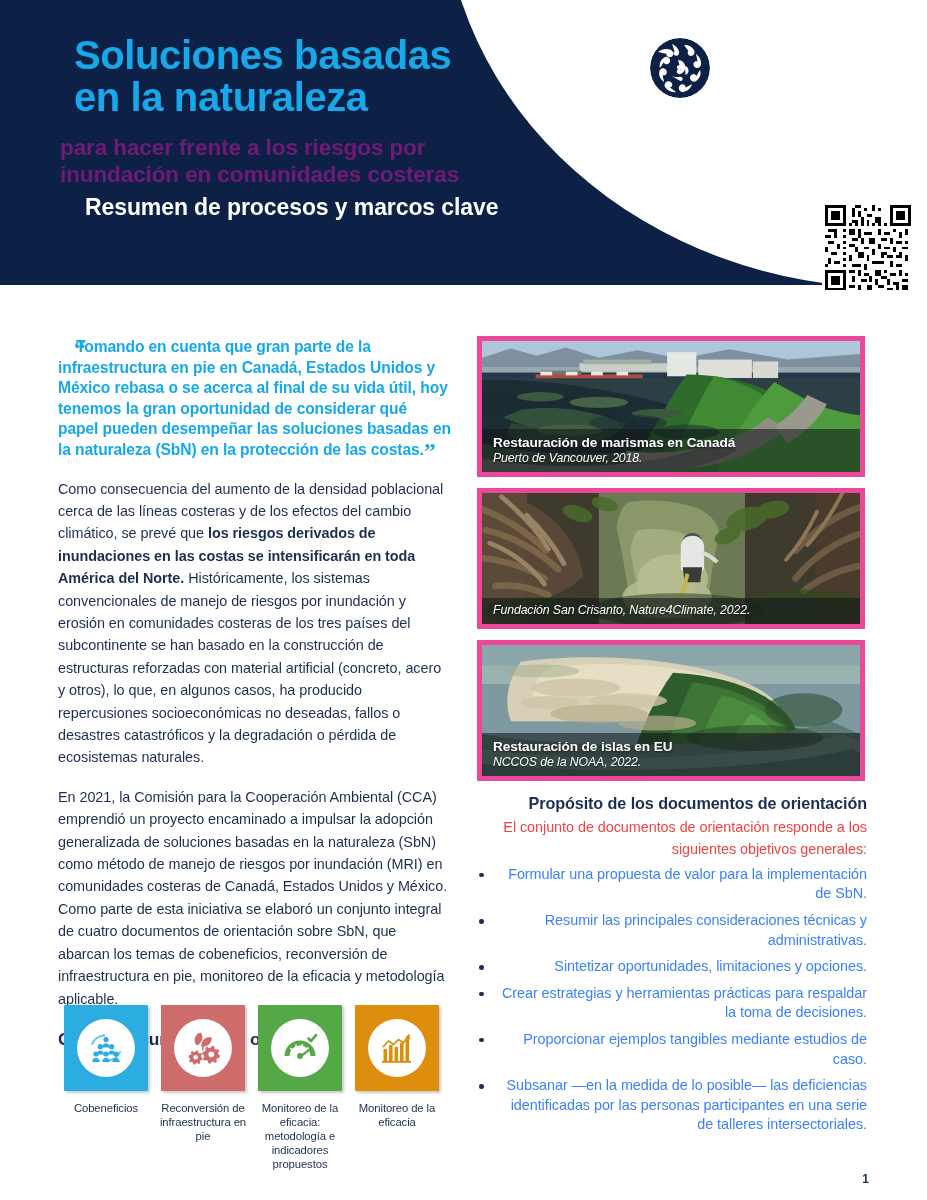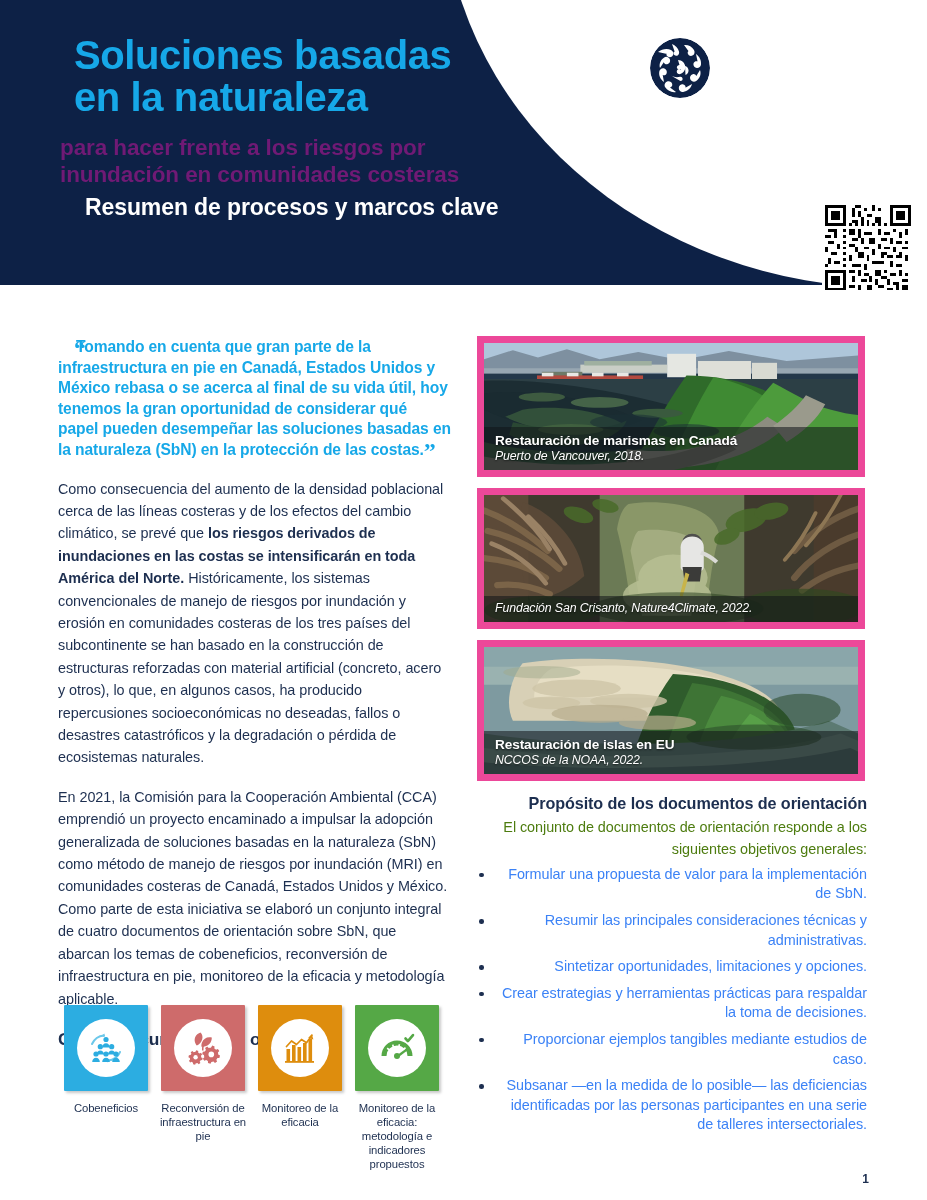--- a/index.html
+++ b/index.html
@@ -207,21 +207,21 @@
     line-height: 14px;
     letter-spacing: -0.1px;
   }
 
   
   .photo {
     position: relative;
     width: 388px;
     height: 141px;
     margin-bottom: 11px;
-    border: 7px solid #ec4899;
+    border: 5px solid #ec4899;
     overflow: hidden;
     background: #0c4a6e;
   }
   .photo-art { position: absolute; inset: 0; width: 100%; height: 100%; }
   .photo-cap {
     position: absolute;
     left: 0; right: 0; bottom: 0;
     padding: 5px 10px 6px 11px;
     background: rgba(16,20,24,0.55);
     color: #ffffff;
@@ -244,21 +244,21 @@
   
   #purpose { margin-top: 12px; text-align: right; }
   .purpose-head {
     color: #1d2f50;
     font-size: 16.2px;
     font-weight: bold;
     letter-spacing: -0.1px;
     line-height: 21px;
   }
   .purpose-intro {
-    color: #4d7c0f;
+    color: #ef4444;
     font-size: 14.4px;
     line-height: 22.4px;
     margin-top: 2px;
     letter-spacing: -0.05px;
   }
   ul.bullets { list-style: none; margin-top: 4px; }
   ul.bullets li {
     position: relative;
     color: #3b82f6;
     font-size: 14.4px;
@@ -524,63 +524,63 @@
               <path d="M13.5 24.6l.9-1.4 1.9.8-.2 1.6c.5.2 1 .5 1.4.9l1.5-.7 1.1 1.7-1.1 1.2c.1.5.2 1.1.2 1.7l1.5.7-.5 2-1.6.1c-.2.5-.5 1-.9 1.4l.7 1.5-1.7 1.1-1.2-1.1c-.6.1-1.1.2-1.7.2l-.7 1.5-2-.5-.1-1.6a5.8 5.8 0 0 1-1.4-.9l-1.5.7-1.1-1.7 1.1-1.2a5.8 5.8 0 0 1-.2-1.7l-1.5-.7.5-2 1.6-.1c.2-.5.5-1 .9-1.4l-.7-1.5 1.7-1.1 1.2 1.1c.6-.1 1.1-.2 1.7-.2z"></path>
             </g>
             <circle cx="13.6" cy="30.3" r="2.2" fill="#ffffff"></circle>
           </svg>
         </div>
       </div>
       <div class="card-label">Reconversión de infraestructura en pie</div>
     </div>
 
     <div class="card">
+      <div class="card-tile" style="background:#55a846">
+        <div class="card-disc">
+          <svg width="42" height="42" viewBox="0 0 42 42" aria-hidden="true">
+            <g fill="none" stroke="#55a846" stroke-width="5" stroke-linecap="butt">
+              <path d="M8 29a13 13 0 0 1 26 0"></path>
+            </g>
+            <g stroke="#ffffff" stroke-width="1.6">
+              <path d="M11.2 21.2l2.6 2.2"></path>
+              <path d="M16.6 17.6l1.3 3"></path>
+              <path d="M23.5 17.3l-1 3.1"></path>
+              <path d="M29.5 20.6l-2.4 2.3"></path>
+            </g>
+            <circle cx="21" cy="29" r="3" fill="#55a846"></circle>
+            <path d="M21 28.3l8.6-6.4 1.4 1.9-8.6 6.4z" fill="#55a846"></path>
+            <g fill="none" stroke="#55a846" stroke-width="2.6" stroke-linecap="round" stroke-linejoin="round">
+              <path d="M29.5 11.5l2.4 2.6 5.1-6"></path>
+            </g>
+          </svg>
+        </div>
+      </div>
+      <div class="card-label">Monitoreo de la eficacia: metodología e indicadores propuestos</div>
+    </div>
+
+    <div class="card">
       <div class="card-tile" style="background:#de8d0d">
         <div class="card-disc">
           <svg width="42" height="42" viewBox="0 0 42 42" aria-hidden="true">
             <g fill="#de8d0d">
               <rect x="7.5" y="22" width="3.6" height="12"></rect>
               <rect x="13" y="18" width="3.6" height="16"></rect>
               <rect x="18.5" y="20" width="3.6" height="14"></rect>
               <rect x="24" y="16" width="3.6" height="18"></rect>
               <rect x="29.5" y="12" width="3.6" height="22"></rect>
               <rect x="6" y="34" width="29" height="1.8"></rect>
             </g>
             <g fill="none" stroke="#de8d0d" stroke-width="1.7" stroke-linecap="round" stroke-linejoin="round">
               <path d="M7.5 19.5l5-5.5 5 3.5 5-5 5 3.2 5.5-7.5"></path>
             </g>
             <path d="M32.8 7.2l1.6 5.3-5.2-1.8z" fill="#de8d0d"></path>
           </svg>
         </div>
       </div>
       <div class="card-label">Monitoreo de la eficacia</div>
-    </div>
-
-    <div class="card">
-      <div class="card-tile" style="background:#55a846">
-        <div class="card-disc">
-          <svg width="42" height="42" viewBox="0 0 42 42" aria-hidden="true">
-            <g fill="none" stroke="#55a846" stroke-width="5" stroke-linecap="butt">
-              <path d="M8 29a13 13 0 0 1 26 0"></path>
-            </g>
-            <g stroke="#ffffff" stroke-width="1.6">
-              <path d="M11.2 21.2l2.6 2.2"></path>
-              <path d="M16.6 17.6l1.3 3"></path>
-              <path d="M23.5 17.3l-1 3.1"></path>
-              <path d="M29.5 20.6l-2.4 2.3"></path>
-            </g>
-            <circle cx="21" cy="29" r="3" fill="#55a846"></circle>
-            <path d="M21 28.3l8.6-6.4 1.4 1.9-8.6 6.4z" fill="#55a846"></path>
-            <g fill="none" stroke="#55a846" stroke-width="2.6" stroke-linecap="round" stroke-linejoin="round">
-              <path d="M29.5 11.5l2.4 2.6 5.1-6"></path>
-            </g>
-          </svg>
-        </div>
-      </div>
-      <div class="card-label">Monitoreo de la eficacia: metodología e indicadores propuestos</div>
     </div>
   </div>
 
   <div id="right-col">
 
     <figure class="photo">
       <svg class="photo-art" viewBox="0 0 388 141" preserveAspectRatio="none" aria-hidden="true">
         <defs>
           <linearGradient id="sky1" x1="0" y1="0" x2="0" y2="1">
             <stop offset="0" stop-color="#b9cfe2"></stop>

